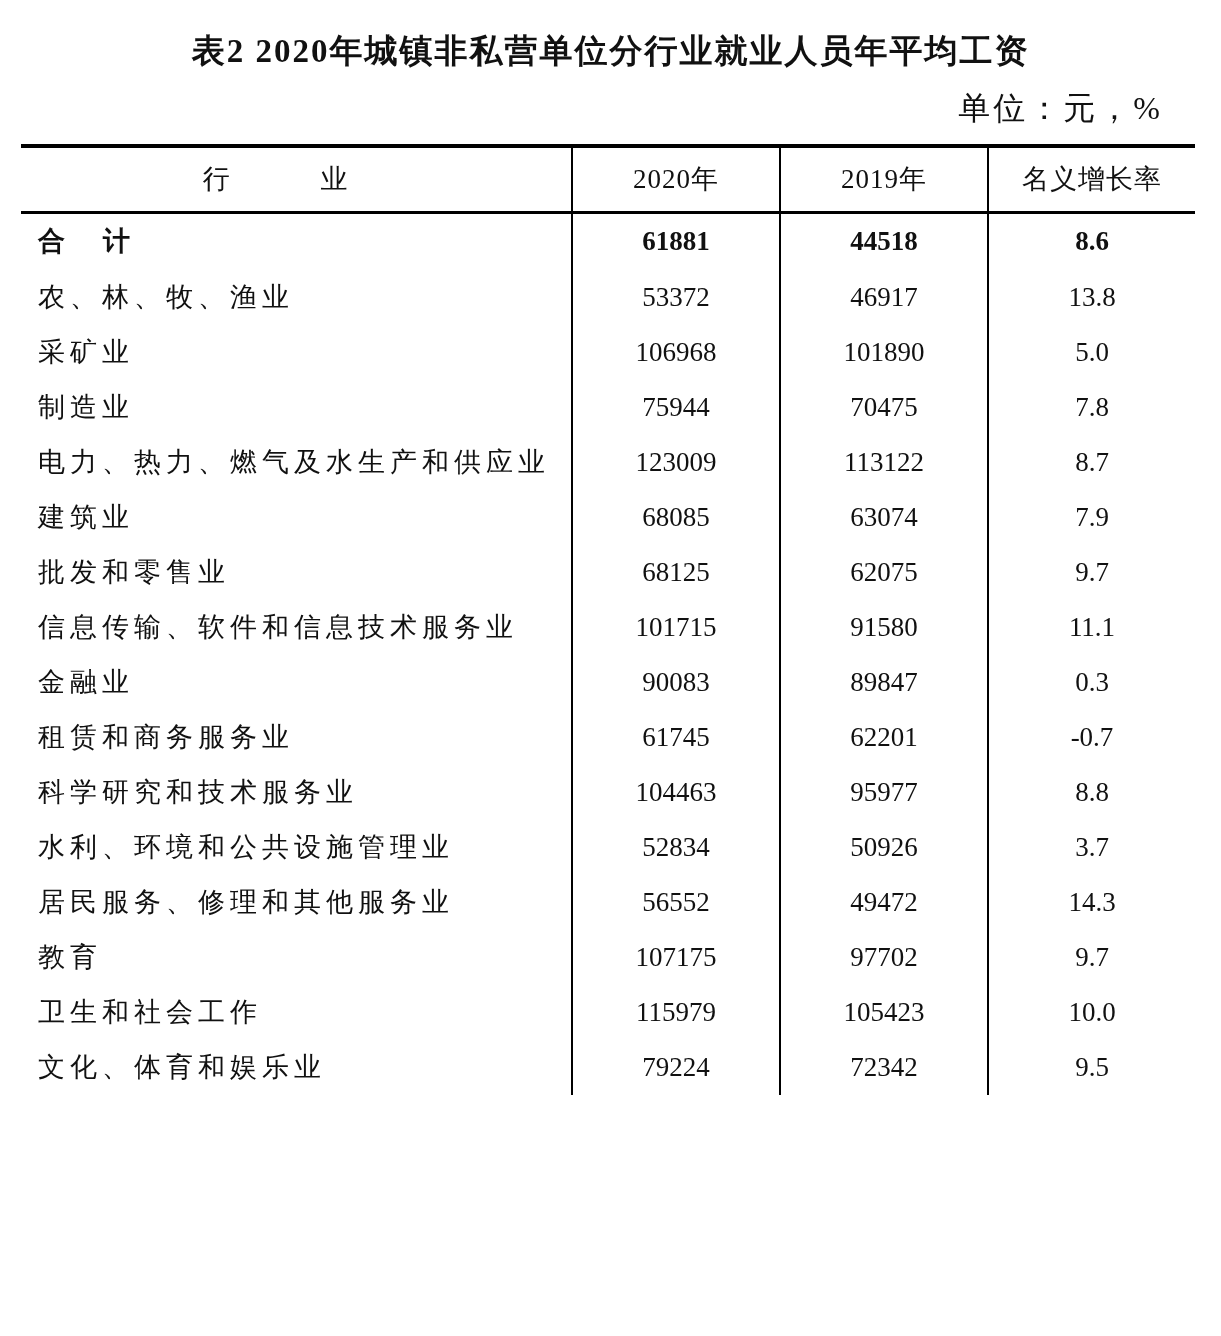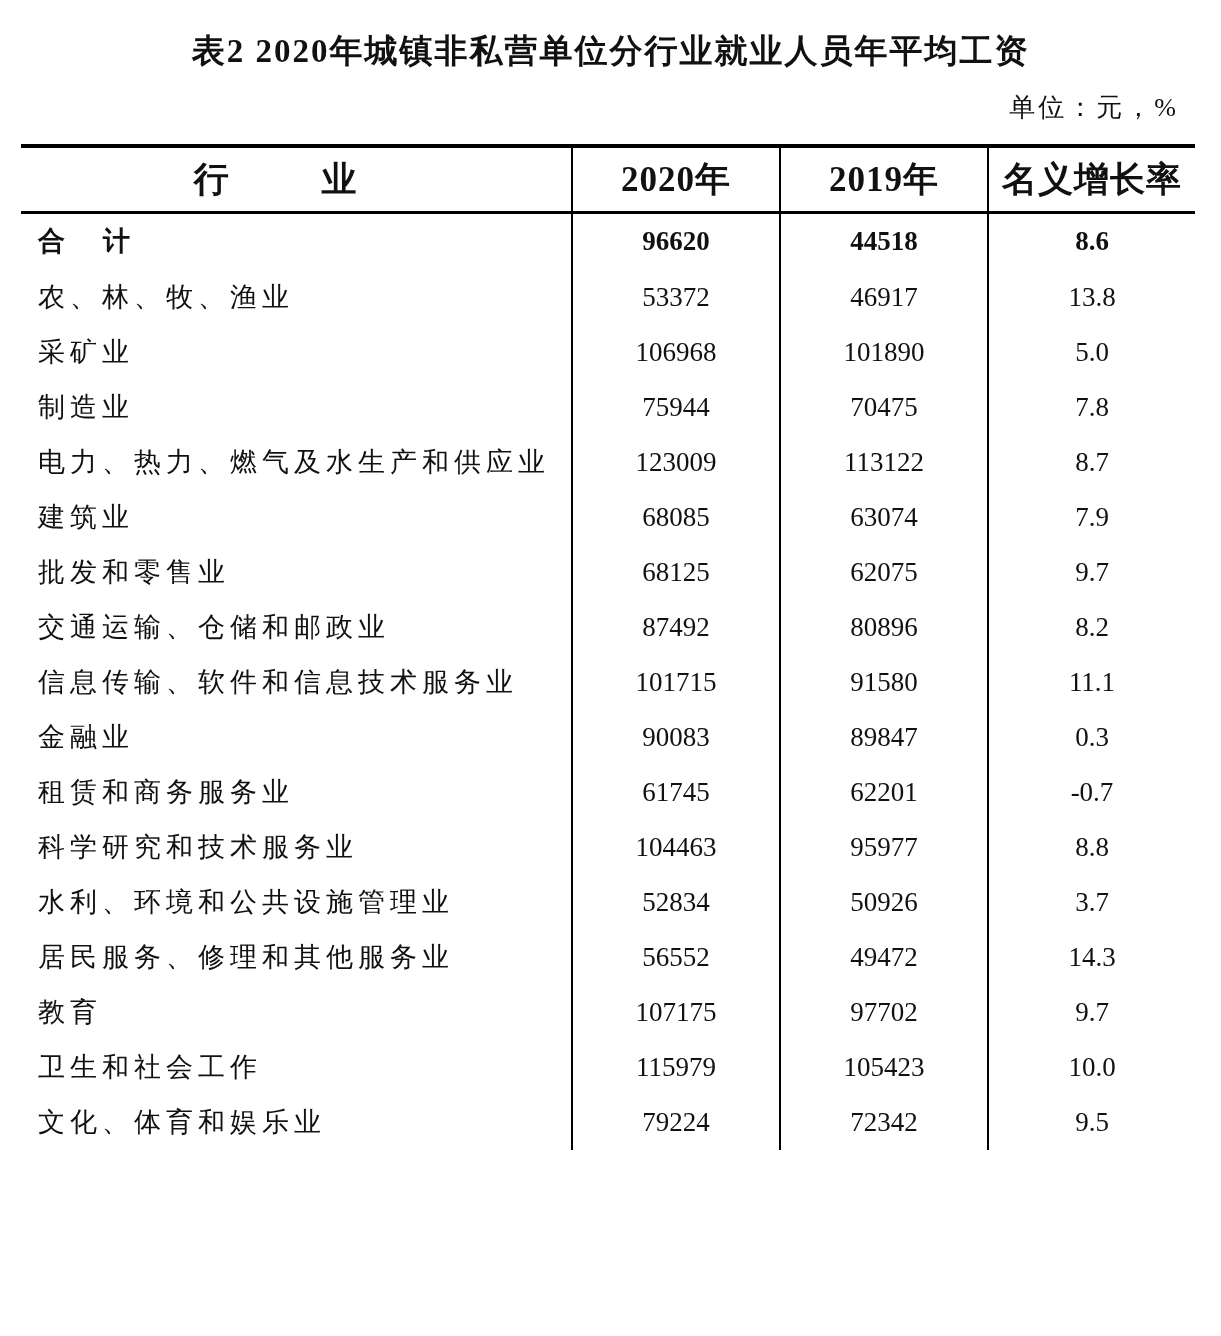--- a/index.html
+++ b/index.html
@@ -22,23 +22,23 @@
       width: 1221px;
       text-align: center;
       font-size: 33px;
       font-weight: bold;
       letter-spacing: 2px;
       line-height: 46px;
       margin-top: 10px;
     }
     .unit {
       position: absolute;
-      right: 42px;
+      right: 58px;
       top: 88px;
-      font-size: 26px;
+      font-size: 32px;
       letter-spacing: 3px;
       line-height: 40px;
     }
     .table-wrap {
       position: absolute;
       left: 21px;
       top: 144px;
       width: 1174px;
     }
     table {
@@ -47,22 +47,22 @@
       table-layout: fixed;
     }
     col.c1 { width: 551px; }
     col.c2 { width: 208px; }
     col.c3 { width: 208px; }
     col.c4 { width: 207px; }
     thead tr {
       height: 66px;
     }
     thead th {
-      font-weight: bold;
-      font-size: 35px;
+      font-weight: normal;
+      font-size: 27px;
       text-align: center;
       border-top: 4px solid #000;
       border-bottom: 3px solid #000;
       border-left: 2px solid #000;
       padding: 0;
       letter-spacing: 1px;
     }
     thead th:first-child {
       border-left: none;
       letter-spacing: 0;
@@ -119,21 +119,21 @@
       <tr>
         <th class="ind-head"><span>行  业</span></th>
         <th>2020年</th>
         <th>2019年</th>
         <th>名义增长率</th>
       </tr>
     </thead>
     <tbody id="tbody">
       <tr class="total">
         <td>合计</td>
-        <td>96620</td>
+        <td>61881</td>
         <td>44518</td>
         <td>8.6</td>
       </tr>
     <tr>
           <td>农、林、牧、渔业</td>
           <td>53372</td>
           <td>46917</td>
           <td>13.8</td>
         </tr>
         <tr>
@@ -160,26 +160,20 @@
           <td>63074</td>
           <td>7.9</td>
         </tr>
         <tr>
           <td>批发和零售业</td>
           <td>68125</td>
           <td>62075</td>
           <td>9.7</td>
         </tr>
         <tr>
-          <td>交通运输、仓储和邮政业</td>
-          <td>87492</td>
-          <td>80896</td>
-          <td>8.2</td>
-        </tr>
-        <tr>
           <td>信息传输、软件和信息技术服务业</td>
           <td>101715</td>
           <td>91580</td>
           <td>11.1</td>
         </tr>
         <tr>
           <td>金融业</td>
           <td>90083</td>
           <td>89847</td>
           <td>0.3</td>

